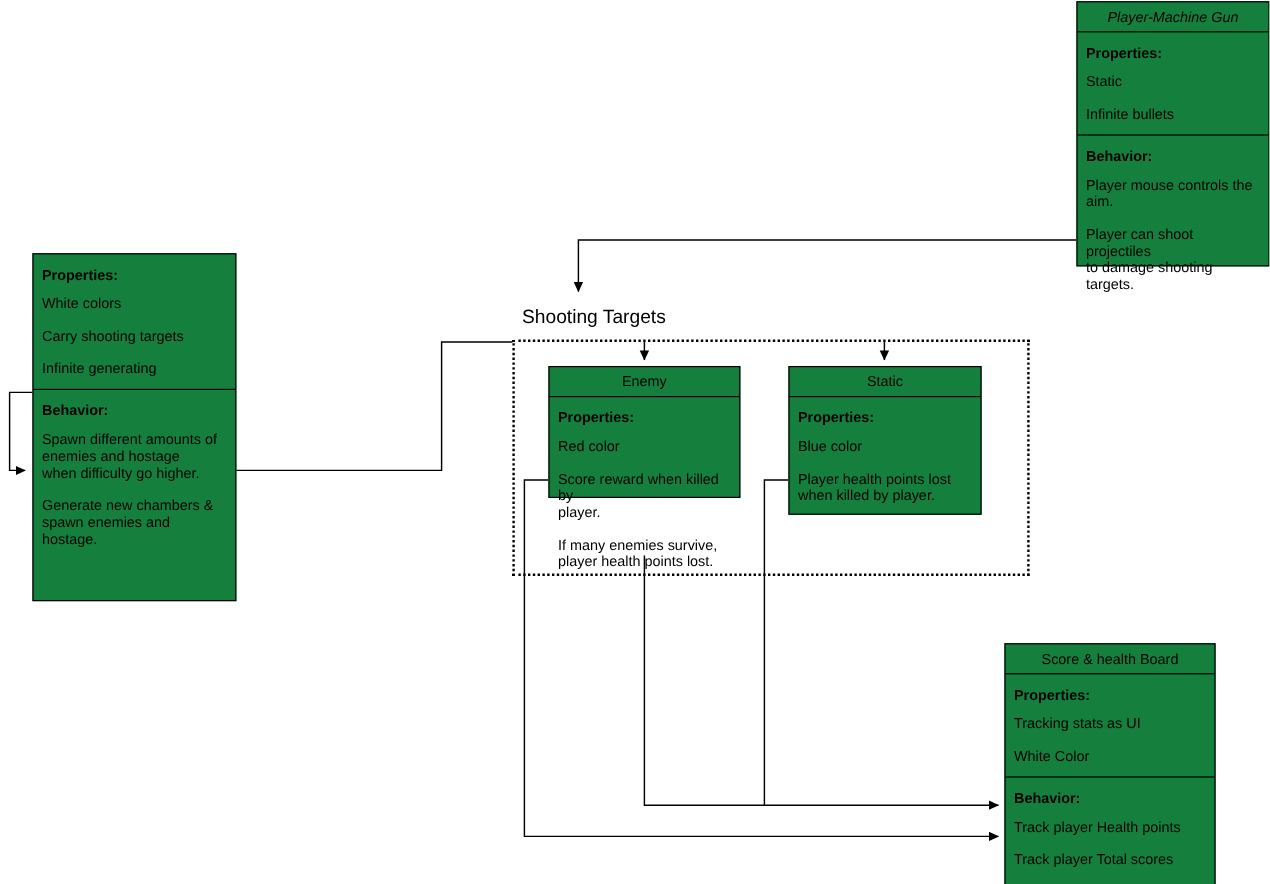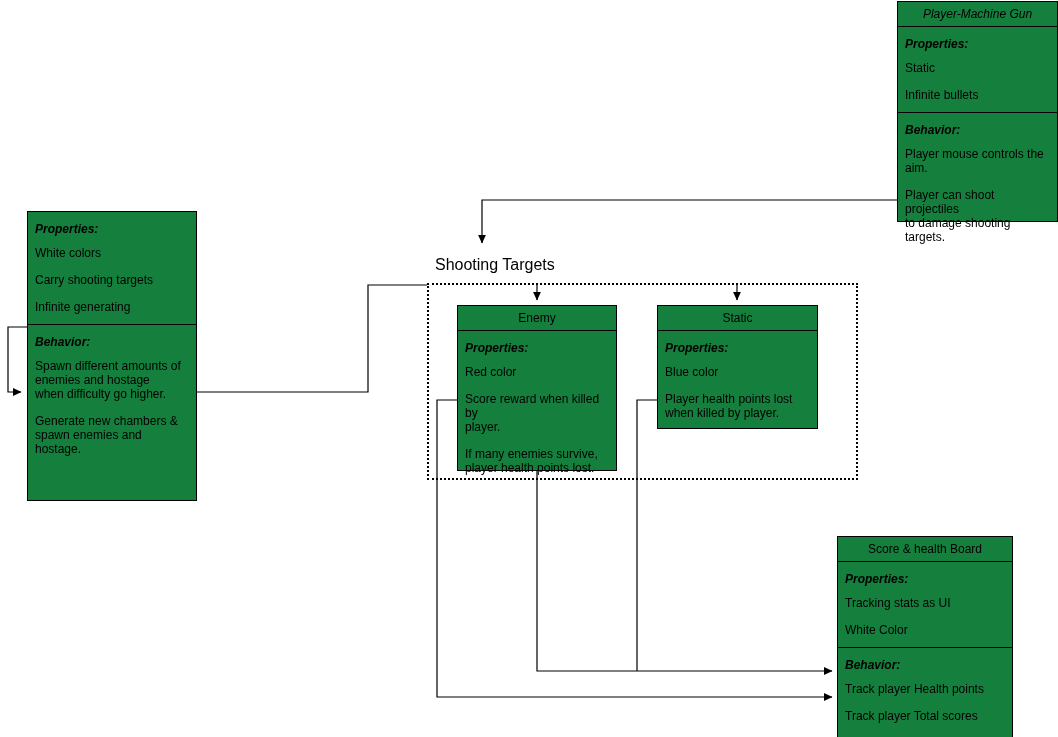--- a/index.html
+++ b/index.html
@@ -48,21 +48,20 @@
     padding: 6px 7px 8px 7px;
   }
   .section + .section {
     border-top: 1px solid #000000;
   }
   .sec-head {
     font-size: 12px;
     font-weight: bold;
     margin: 4px 0 10px 0;
     line-height: 14px;
-    font-style: italic;
   }
   .sec-item {
     font-size: 12px;
     line-height: 14px;
     margin: 0 0 13px 0;
     white-space: pre-line;
   }
   .sec-item:last-child { margin-bottom: 2px; }
   .group-dotted {
     position: absolute;
@@ -135,21 +134,21 @@
     <div class="section">
       <div class="sec-head">Behavior:</div>
       <div class="sec-item">Spawn different amounts of
 enemies and hostage
 when difficulty go higher.</div>
       <div class="sec-item">Generate new chambers &amp;
 spawn enemies and hostage.</div>
     </div>
   </div>
 
-  <div class="node" style="left:457px; top:305px; width:160px; height:166px;">
+  <div class="node" style="left:457px; top:305px; width:160px; height:110px;">
     <div class="node-title">Enemy</div>
     <div class="section">
       <div class="sec-head">Properties:</div>
       <div class="sec-item">Red color</div>
       <div class="sec-item">Score reward when killed by
 player.</div>
       <div class="sec-item">If many enemies survive,
 player health points lost.</div>
     </div>
   </div>

